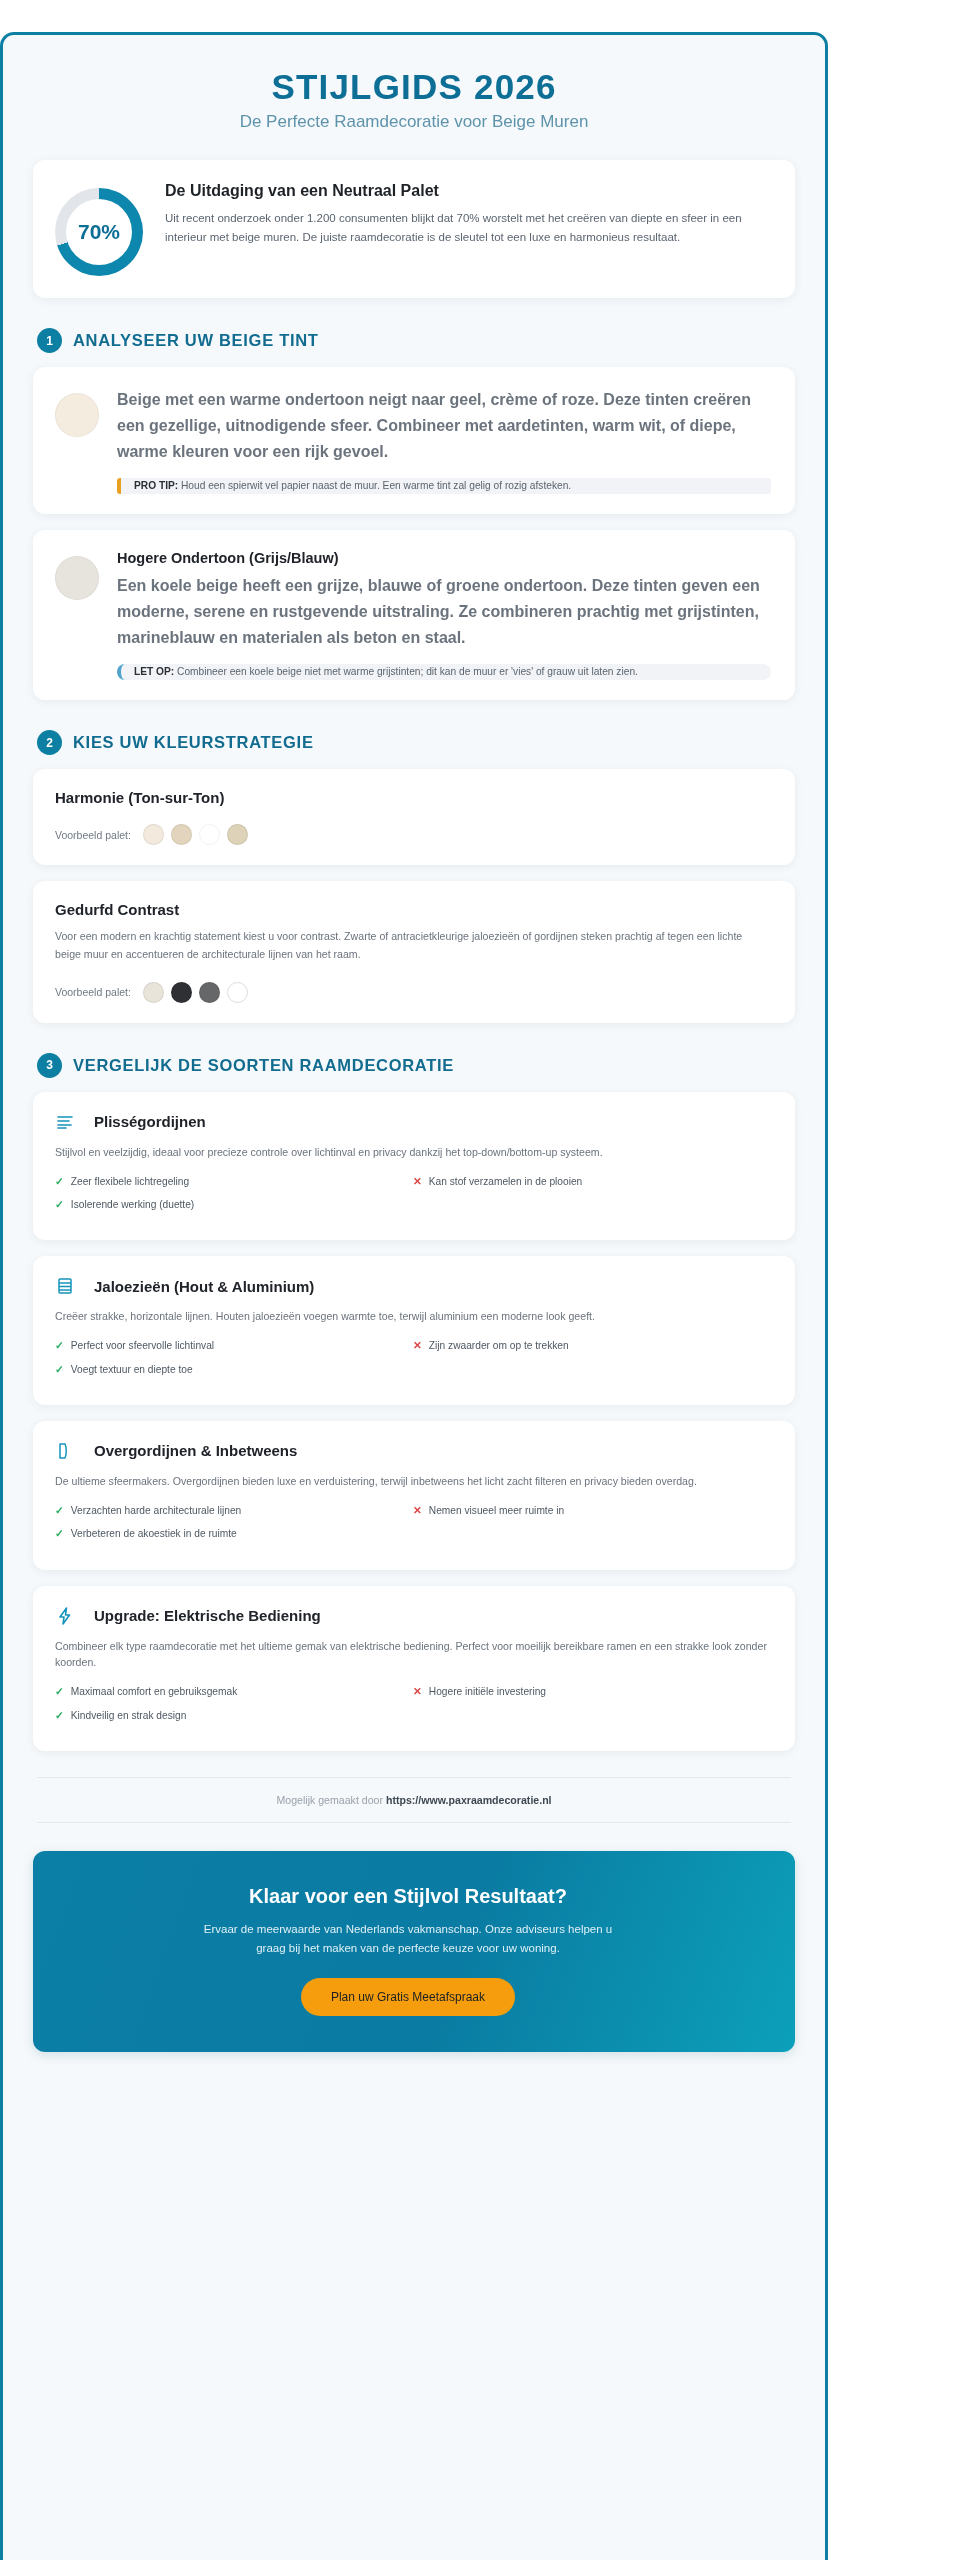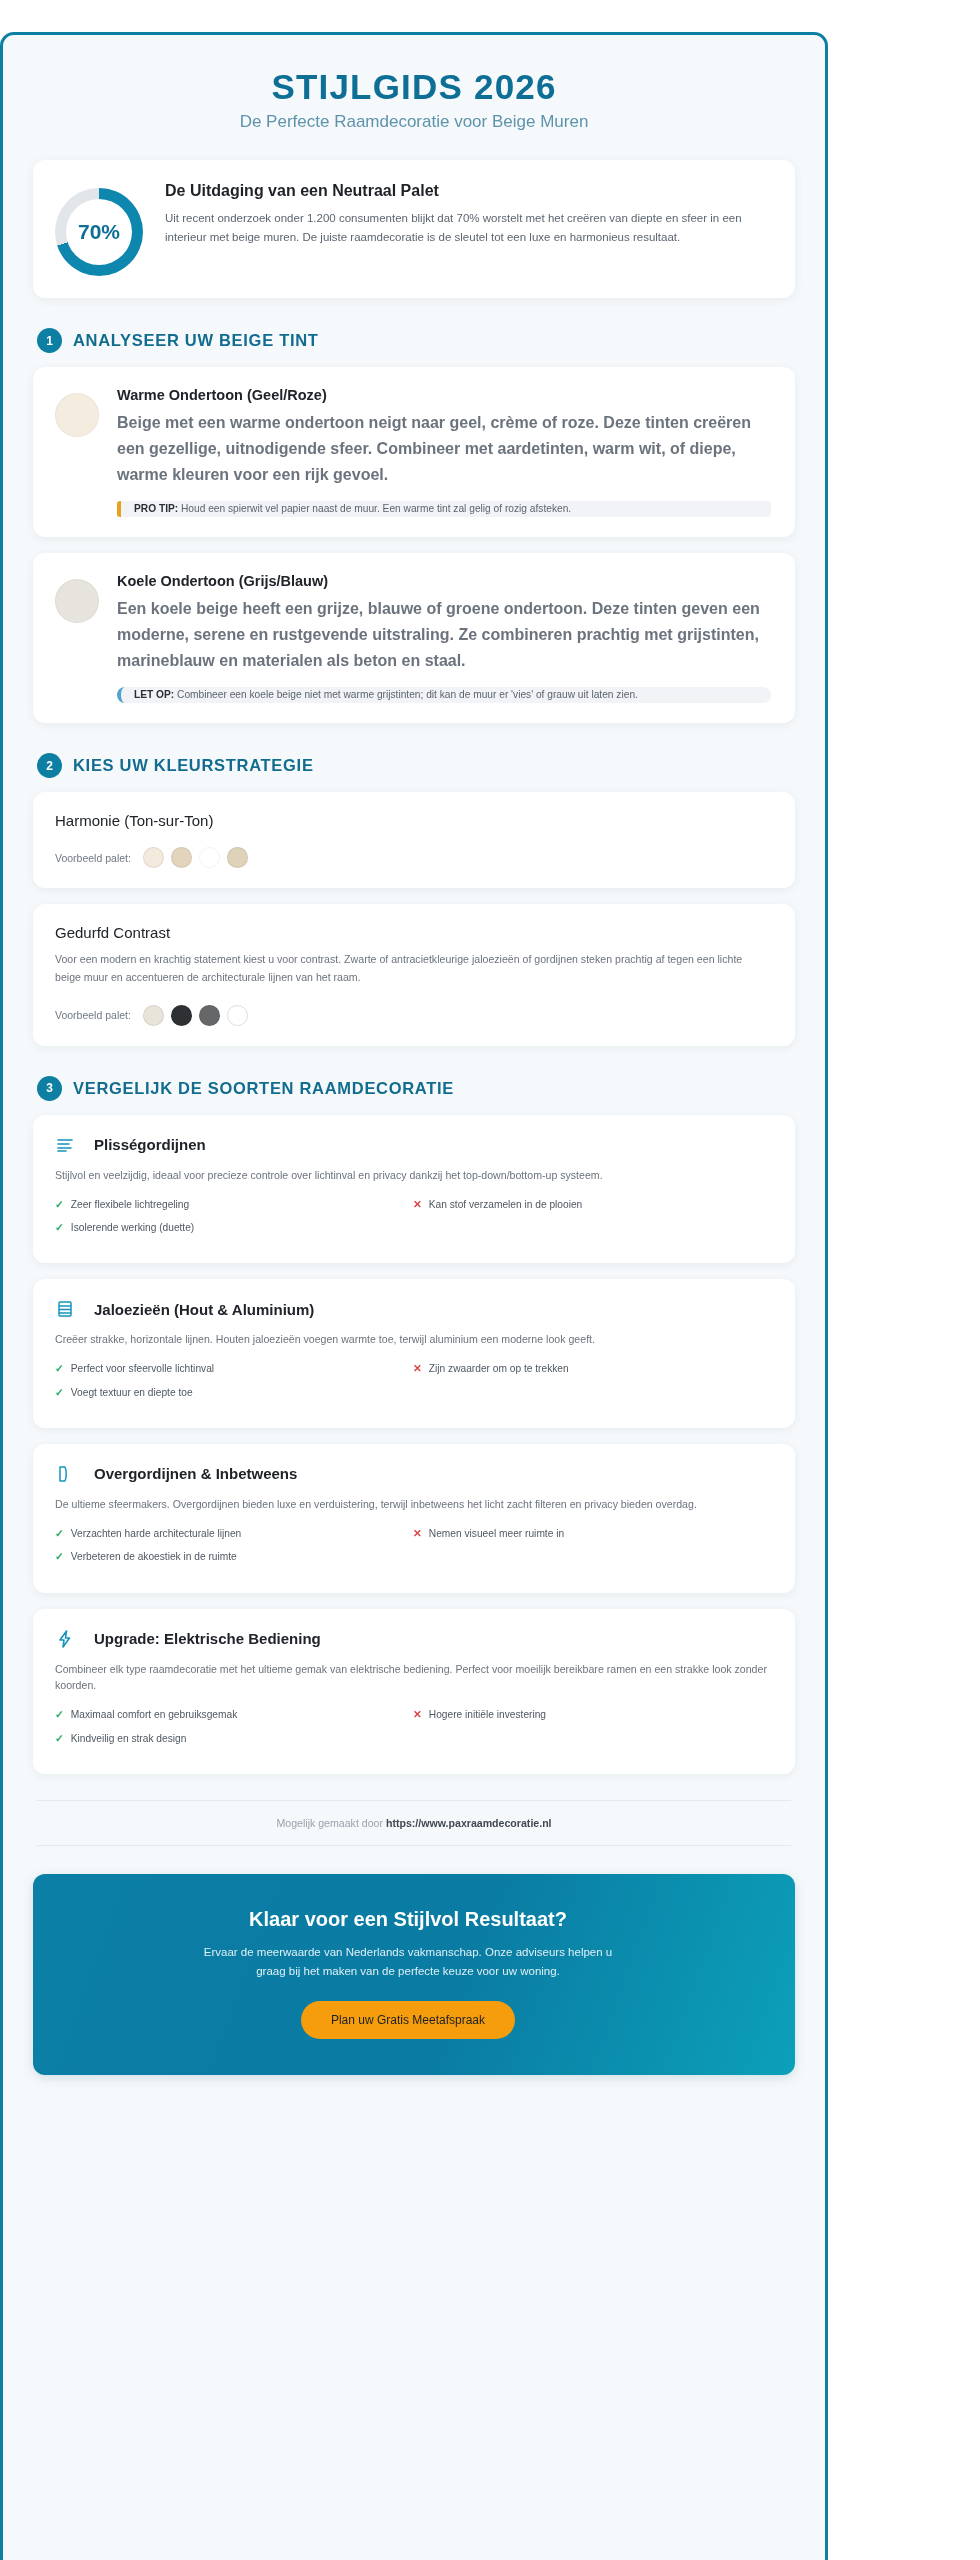--- a/index.html
+++ b/index.html
@@ -127,21 +127,21 @@
     border-left: 4px solid #e8a020;
     border-radius: 3px;
     padding: 0 13px;
     font-size: 10.2px; line-height: 1.6; color: #5b646e;
   }
   .callout.cool { border-left-color: #4fa3cd; border-radius: 18px; }
   .callout b { color: #2a2f36; font-weight: 700; }
 
   
   .strat h3 {
-    font-size: 15px; color: #20242a; font-weight: 400; margin-bottom: 10px;
+    font-size: 15px; color: #20242a; font-weight: 700; margin-bottom: 10px;
   }
   .strat p.desc {
     font-size: 10.6px; line-height: 1.68; color: #6b737d;
   }
   .palette-row {
     display: flex; align-items: center; gap: 12px; margin-top: 18px;
   }
   .palette-label { font-size: 10.5px; color: #707983; }
   .dots { display: flex; gap: 7px; }
   .dot {
@@ -231,34 +231,33 @@
 
   <div class="sec-head">
     <div class="sec-num">1</div>
     <div class="sec-title">ANALYSEER UW BEIGE TINT</div>
   </div>
 
   <div class="card">
     <div class="tone">
       <div class="swatch-lg" style="background:#f5ece0"></div>
       <div class="tone-body">
-        <h3>Warme Ondertoon (Geel/Roze)</h3>
         <p class="desc">Beige met een warme ondertoon neigt naar geel, crème of roze. Deze tinten creëren een gezellige, uitnodigende sfeer. Combineer met aardetinten, warm wit, of diepe, warme kleuren voor een rijk gevoel.</p>
         <div class="callout">
           <b>PRO TIP:</b><span> Houd een spierwit vel papier naast de muur. Een warme tint zal gelig of rozig afsteken.</span>
         </div>
       </div>
     </div>
   </div>
 
   <div class="card">
     <div class="tone">
       <div class="swatch-lg" style="background:#e6e4dc"></div>
       <div class="tone-body">
-        <h3>Koele Ondertoon (Grijs/Blauw)</h3>
+        <h3>Hogere Ondertoon (Grijs/Blauw)</h3>
         <p class="desc">Een koele beige heeft een grijze, blauwe of groene ondertoon. Deze tinten geven een moderne, serene en rustgevende uitstraling. Ze combineren prachtig met grijstinten, marineblauw en materialen als beton en staal.</p>
         <div class="callout cool">
           <b>LET OP:</b><span> Combineer een koele beige niet met warme grijstinten; dit kan de muur er 'vies' of grauw uit laten zien.</span>
         </div>
       </div>
     </div>
   </div>
 
   <div class="sec-head">
     <div class="sec-num">2</div>

